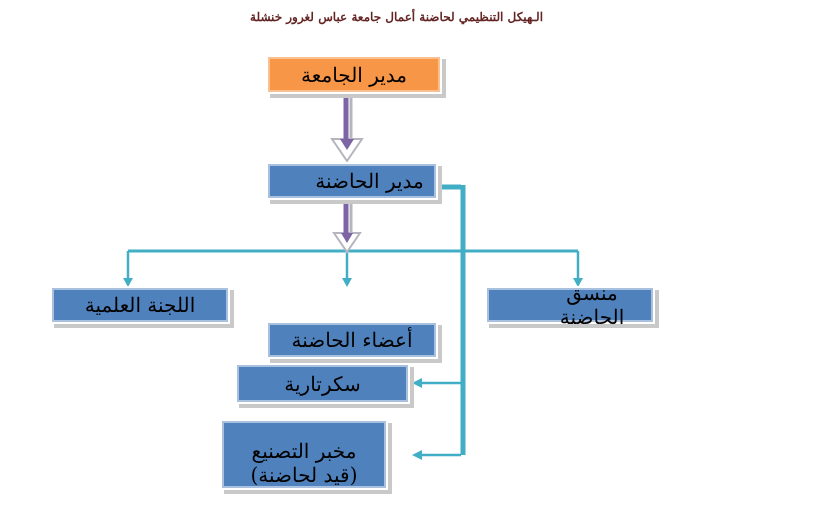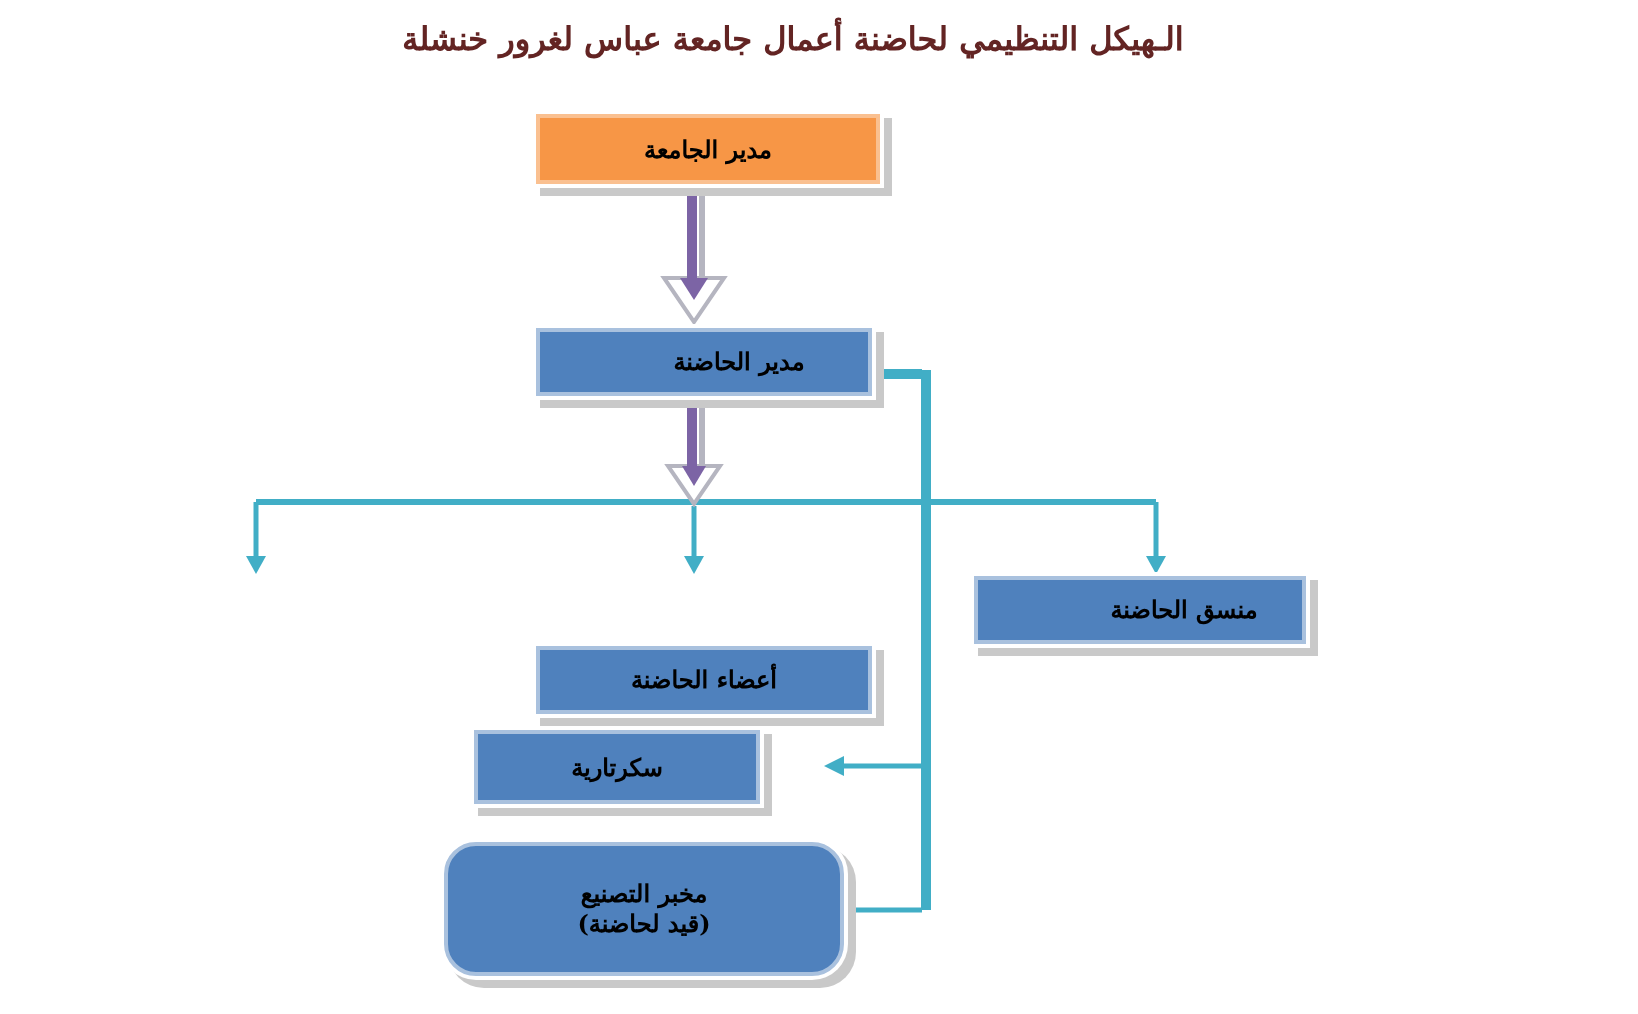--- a/index.html
+++ b/index.html
@@ -7,53 +7,53 @@
     position:relative;
     width:819px;height:507px;
     background:#ffffff;
     overflow:hidden;
     font-family:"DejaVu Serif","Liberation Serif",serif;
   }
   #connectors{position:absolute;left:0;top:0;width:819px;height:507px;}
   .title{
     position:absolute;top:10px;left:0;width:793px;
     text-align:center;
-    font-size:16px;font-weight:bold;
+    font-size:12px;font-weight:bold;
     color:#632423;
     direction:rtl;
   }
   .node{
     position:absolute;
     box-sizing:border-box;
     display:flex;align-items:center;justify-content:center;
     text-align:center;
     direction:rtl;
-    font-weight:bold;
-    font-size:12px;
+    font-weight:normal;
+    font-size:20px;
     color:#000;
     background:#4F81BD;
     border:2px solid #A9C1DE;
     box-shadow:0 0 0 2px #ffffff, 4px 4px 0 2px #c9c9c9;
   }
   .node.orange{
     background:#F79646;
     border:2px solid #FAC090;
   }
   .node.two-line{
     flex-direction:column;
     justify-content:space-evenly;
   }
   
   #n-university{left:268px;top:57px;width:172px;height:35px;}
   #n-director{left:268px;top:164px;width:168px;height:34px;padding-left:35px;}
   #n-committee{left:52px;top:288px;width:176px;height:34px;}
   #n-members{left:268px;top:288px;width:168px;height:34px;margin-top:35px;}
   #n-coordinator{left:487px;top:288px;width:166px;height:34px;padding-left:44px;}
-  #n-secretariat{left:237px;top:365px;width:143px;height:37px;}
-  #n-lab{left:222px;top:421px;width:200px;height:67px;padding:16px 0;border-radius:16px;}
+  #n-secretariat{left:237px;top:365px;width:171px;height:37px;}
+  #n-lab{left:222px;top:421px;width:164px;height:67px;padding:16px 0;}
 </style>
 </head>
 <body>
 
 <div id="stage">
 
   <svg id="connectors" viewBox="0 0 819 507" xmlns="http://www.w3.org/2000/svg">
 
     <g stroke="#41AEC6" fill="none">
       <path d="M438,187 H461" stroke-width="5"></path>
@@ -96,20 +96,23 @@
   <div class="title">الـهيكل التنظيمي لحاضنة أعمال جامعة عباس لغرور خنشلة</div>
 
   <div id="n-university" class="node orange">
     <span>مدير الجامعة</span>
   </div>
 
   <div id="n-director" class="node">
     <span>مدير الحاضنة</span>
   </div>
 
+  <div id="n-committee" class="node">
+    <span>اللجنة العلمية</span>
+  </div>
 
   <div id="n-members" class="node">
     <span>أعضاء الحاضنة</span>
   </div>
 
   <div id="n-coordinator" class="node">
     <span>منسق الحاضنة</span>
   </div>
 
   <div id="n-secretariat" class="node">

